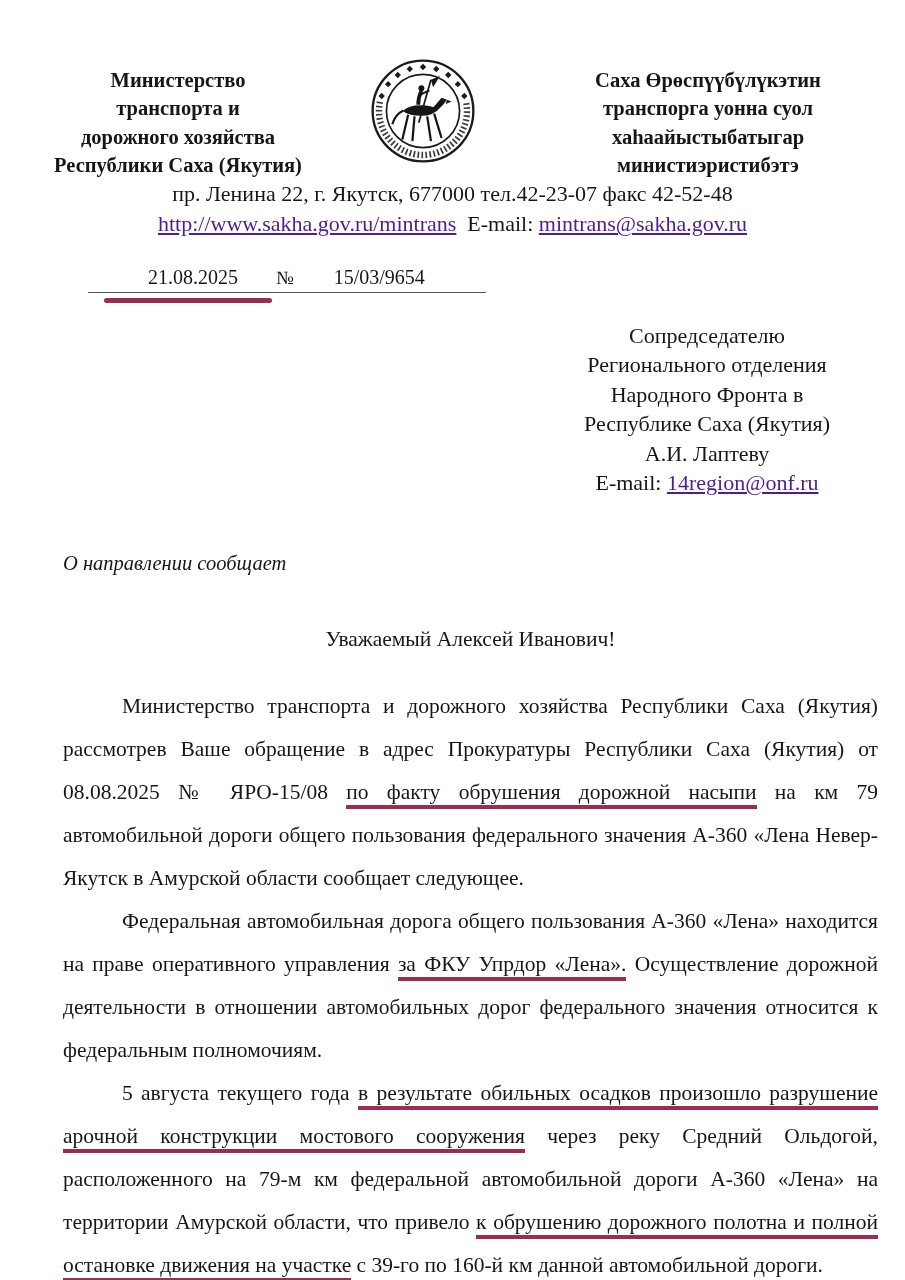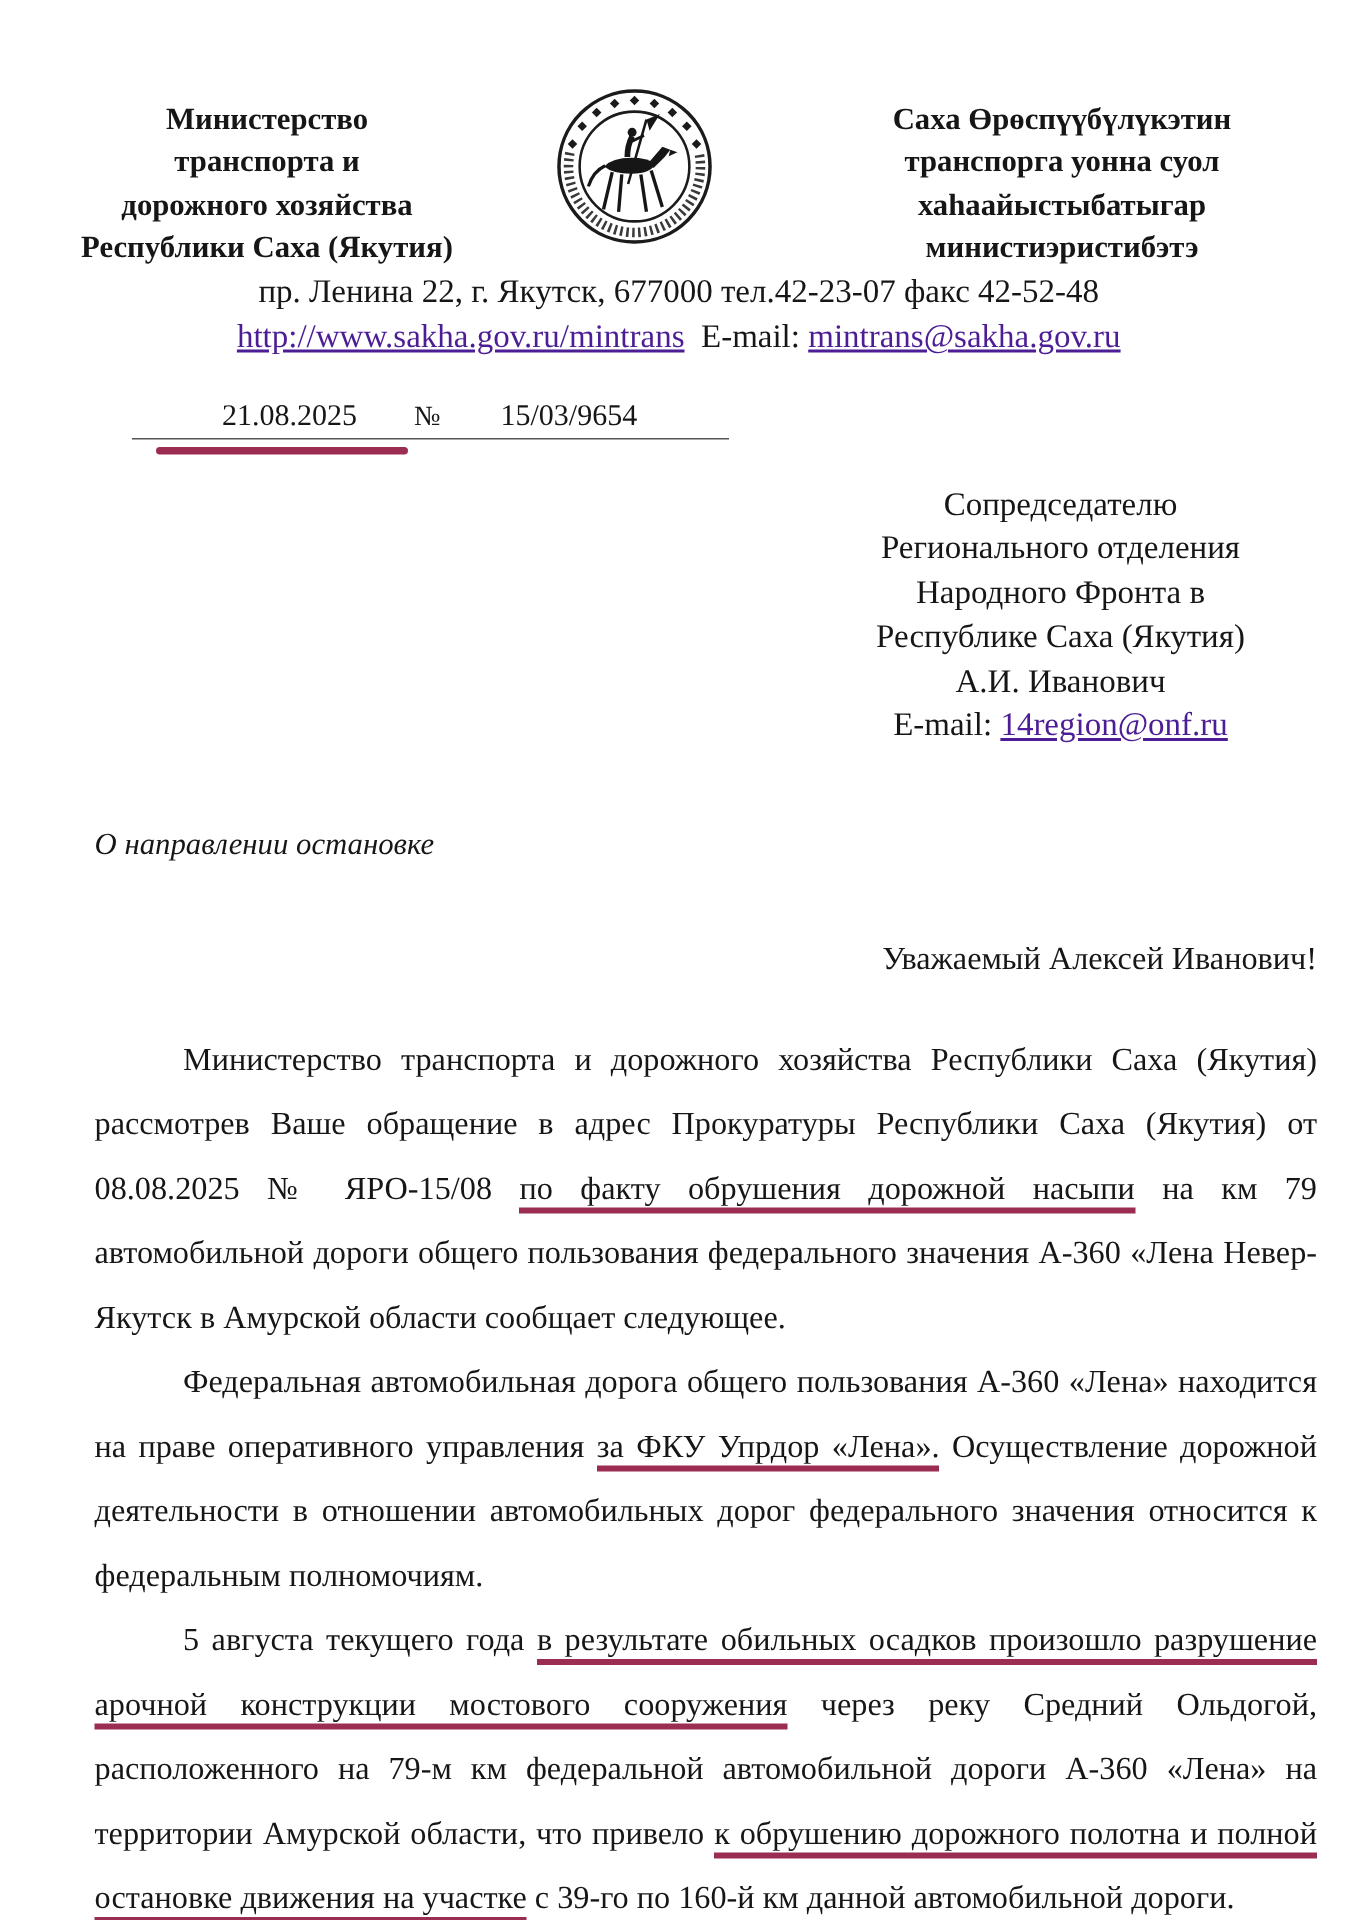--- a/index.html
+++ b/index.html
@@ -31,21 +31,21 @@
   .num-sign { margin-left:38px; font-size:18.5px; }
   .num-val  { margin-left:40px; }
   .marker-bar { margin-left:88px; margin-top:5px; width:168px; height:5px; background:#9b2c52; border-radius:3px; }
 
   
   .recipient { width:344px; margin:18px 26px 0 auto; text-align:center; font-size:22px; line-height:1.34; }
 
   
   .subject { margin:54px 0 0 63px; font-style:italic; font-size:20.5px; }
   .content { margin:0 27px 0 63px; }
-  .salutation { text-align:right; margin-top:52px; font-size:21.5px; }
+  .salutation { text-align:center; margin-top:52px; font-size:21.5px; }
   .para { text-indent:59px; text-align:justify; font-size:21.5px; line-height:43px; }
   .para-first { margin-top:33px; }
   .mark { border-bottom:4.5px solid #9b2c52; padding-bottom:1px; }
 </style>
 </head>
 <body>
 
 <div class="header">
   <div class="org-block org-left">
     <div>Министерство</div>
@@ -115,28 +115,28 @@
     <span class="num-val">15/03/9654</span>
   </div>
   <div class="marker-bar"></div>
 </div>
 
 <div class="recipient">
   <div>Сопредседателю</div>
   <div>Регионального отделения</div>
   <div>Народного Фронта в</div>
   <div>Республике Саха (Якутия)</div>
-  <div>А.И. Иванович</div>
+  <div>А.И. Лаптеву</div>
   <div>
     <span>E-mail:</span>
     <a href="#">14region@onf.ru</a>
   </div>
 </div>
 
-<div class="subject">О направлении остановке</div>
+<div class="subject">О направлении сообщает</div>
 
 <div class="content">
   <div class="salutation">Уважаемый Алексей Иванович!</div>
 
   <p class="para para-first"><span>Министерство транспорта и дорожного хозяйства Республики Саха (Якутия) рассмотрев Ваше обращение в адрес Прокуратуры Республики Саха (Якутия) от 08.08.2025 № ЯРО-15/08 </span><span class="mark">по факту обрушения дорожной насыпи</span><span> на км 79 автомобильной дороги общего пользования федерального значения А-360 «Лена Невер-Якутск в Амурской области сообщает следующее.</span></p>
 
   <p class="para"><span>Федеральная автомобильная дорога общего пользования А-360 «Лена» находится на праве оперативного управления </span><span class="mark">за ФКУ Упрдор «Лена».</span><span> Осуществление дорожной деятельности в отношении автомобильных дорог федерального значения относится к федеральным полномочиям.</span></p>
 
   <p class="para"><span>5 августа текущего года </span><span class="mark">в результате обильных осадков произошло разрушение арочной конструкции мостового сооружения</span><span> через реку Средний Ольдогой, расположенного на 79-м км федеральной автомобильной дороги А-360 «Лена» на территории Амурской области, что привело </span><span class="mark">к обрушению дорожного полотна и полной остановке движения на участке</span><span> с 39-го по 160-й км данной автомобильной дороги.</span></p>
 </div>

